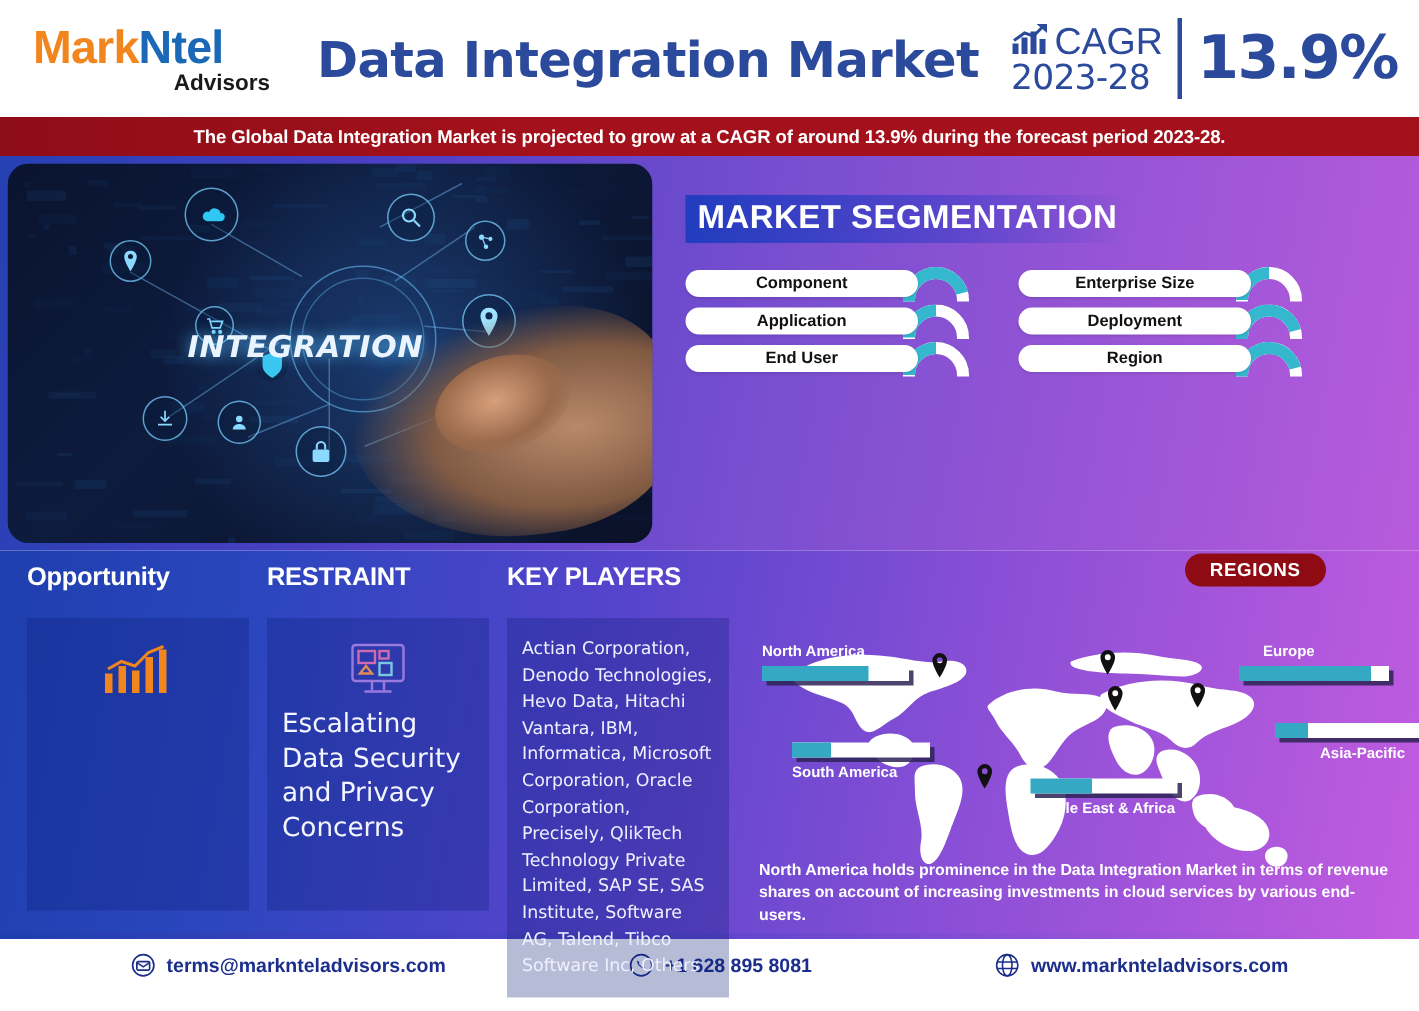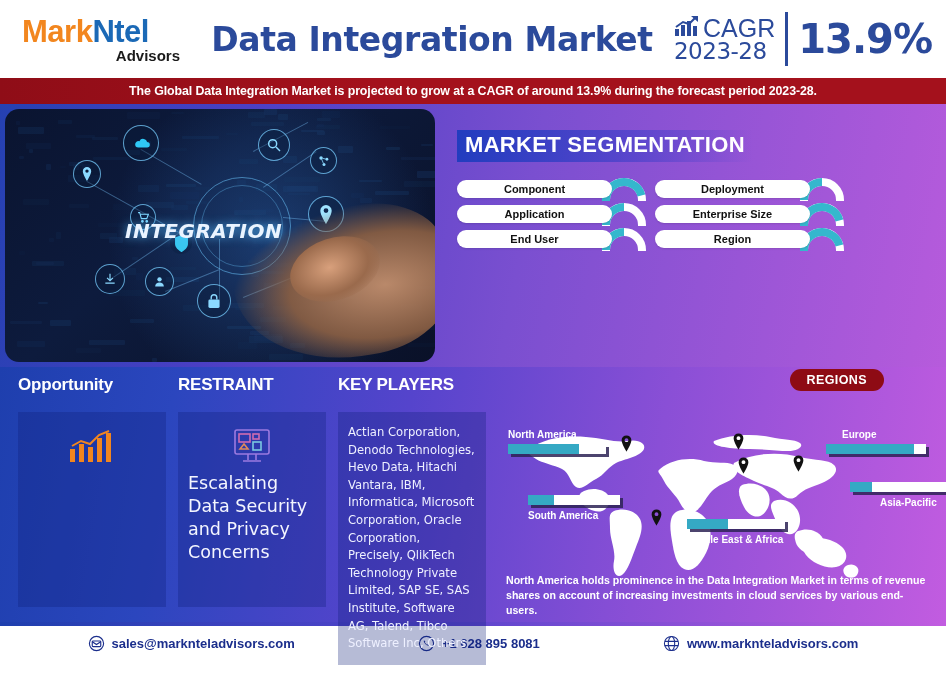--- a/index.html
+++ b/index.html
@@ -91,21 +91,21 @@
   }
 
   
   .seg { flex: 1; padding: 26px 0 0 22px; position: relative; }
   .seg-title {
     display: inline-block; color: #fff; font-size: 22px; font-weight: bold;
     line-height: 1.22; padding: 2px 8px 3px 8px; letter-spacing: .3px;
     background: linear-gradient(90deg, rgba(30,60,190,.95) 0%, rgba(55,60,200,.55) 60%, rgba(90,70,200,0) 100%);
     font-family: "Liberation Sans", sans-serif;
   }
-  .seg-cols { display: flex; margin-top: 18px; }
+  .seg-cols { display: flex; gap: 24px; margin-top: 18px; }
   .seg-col { position: relative; width: 198px; }
   .seg-pill {
     background: #fff; border-radius: 20px; height: 18px;
     display: flex; align-items: center; justify-content: center;
     font-size: 11px; font-weight: bold; color: #111;
     margin-bottom: 7px; width: 155px; position: relative; z-index: 2;
     box-shadow: 0 1px 2px rgba(0,0,0,.12);
   }
   .gauges { position: absolute; left: 145px; top: -2px; }
   .gauge { position: relative; width: 44px; height: 23px; overflow: hidden; margin-bottom: 2px; }
@@ -438,22 +438,22 @@
                 <div class="half"></div>
                 <div class="half teal"></div>
               </div>
             <div class="gauge">
                 <div class="half"></div>
                 <div class="half teal"></div>
               </div>
           </div>
         </div>
         <div class="seg-col">
+          <div class="seg-pill">Enterprise Size</div>
           <div class="seg-pill">Deployment</div>
-          <div class="seg-pill">Enterprise Size</div>
           <div class="seg-pill">Region</div>
           <div class="gauges">
             <div class="gauge">
                 <div class="half"></div>
                 <div class="half teal"></div>
               </div>
             <div class="gauge">
                 <div class="half"></div>
                 <div class="half tealbig"></div>
               </div>
@@ -590,21 +590,21 @@
   <div class="footer-line"></div>
   <div class="footer">
     <div class="foot-item">
       <span class="foot-icon">
         <svg width="17" height="17" viewBox="0 0 24 24" fill="none" stroke="#1B2E8C" stroke-width="1.6">
             <circle cx="12" cy="12" r="10"></circle>
             <rect x="6" y="8.5" width="12" height="8" rx="1.2"></rect>
             <path d="M6 9.5 L12 13.5 L18 9.5"></path>
           </svg>
       </span>
-      <span>sales@marknteladvisors.com</span>
+      <span>terms@marknteladvisors.com</span>
     </div>
     <div class="foot-item">
       <span class="foot-icon">
         <svg width="17" height="17" viewBox="0 0 24 24" fill="none" stroke="#1B2E8C" stroke-width="1.6">
             <circle cx="12" cy="12" r="10"></circle>
             <path d="M8.5 7.5c-1 1 .2 3.6 1.9 5.3s4.3 2.9 5.3 1.9l-1.6-1.7-1.5.6-2.9-2.9.6-1.5z" fill="#1B2E8C" stroke="none"></path>
           </svg>
       </span>
       <span>+1 628 895 8081</span>
     </div>

